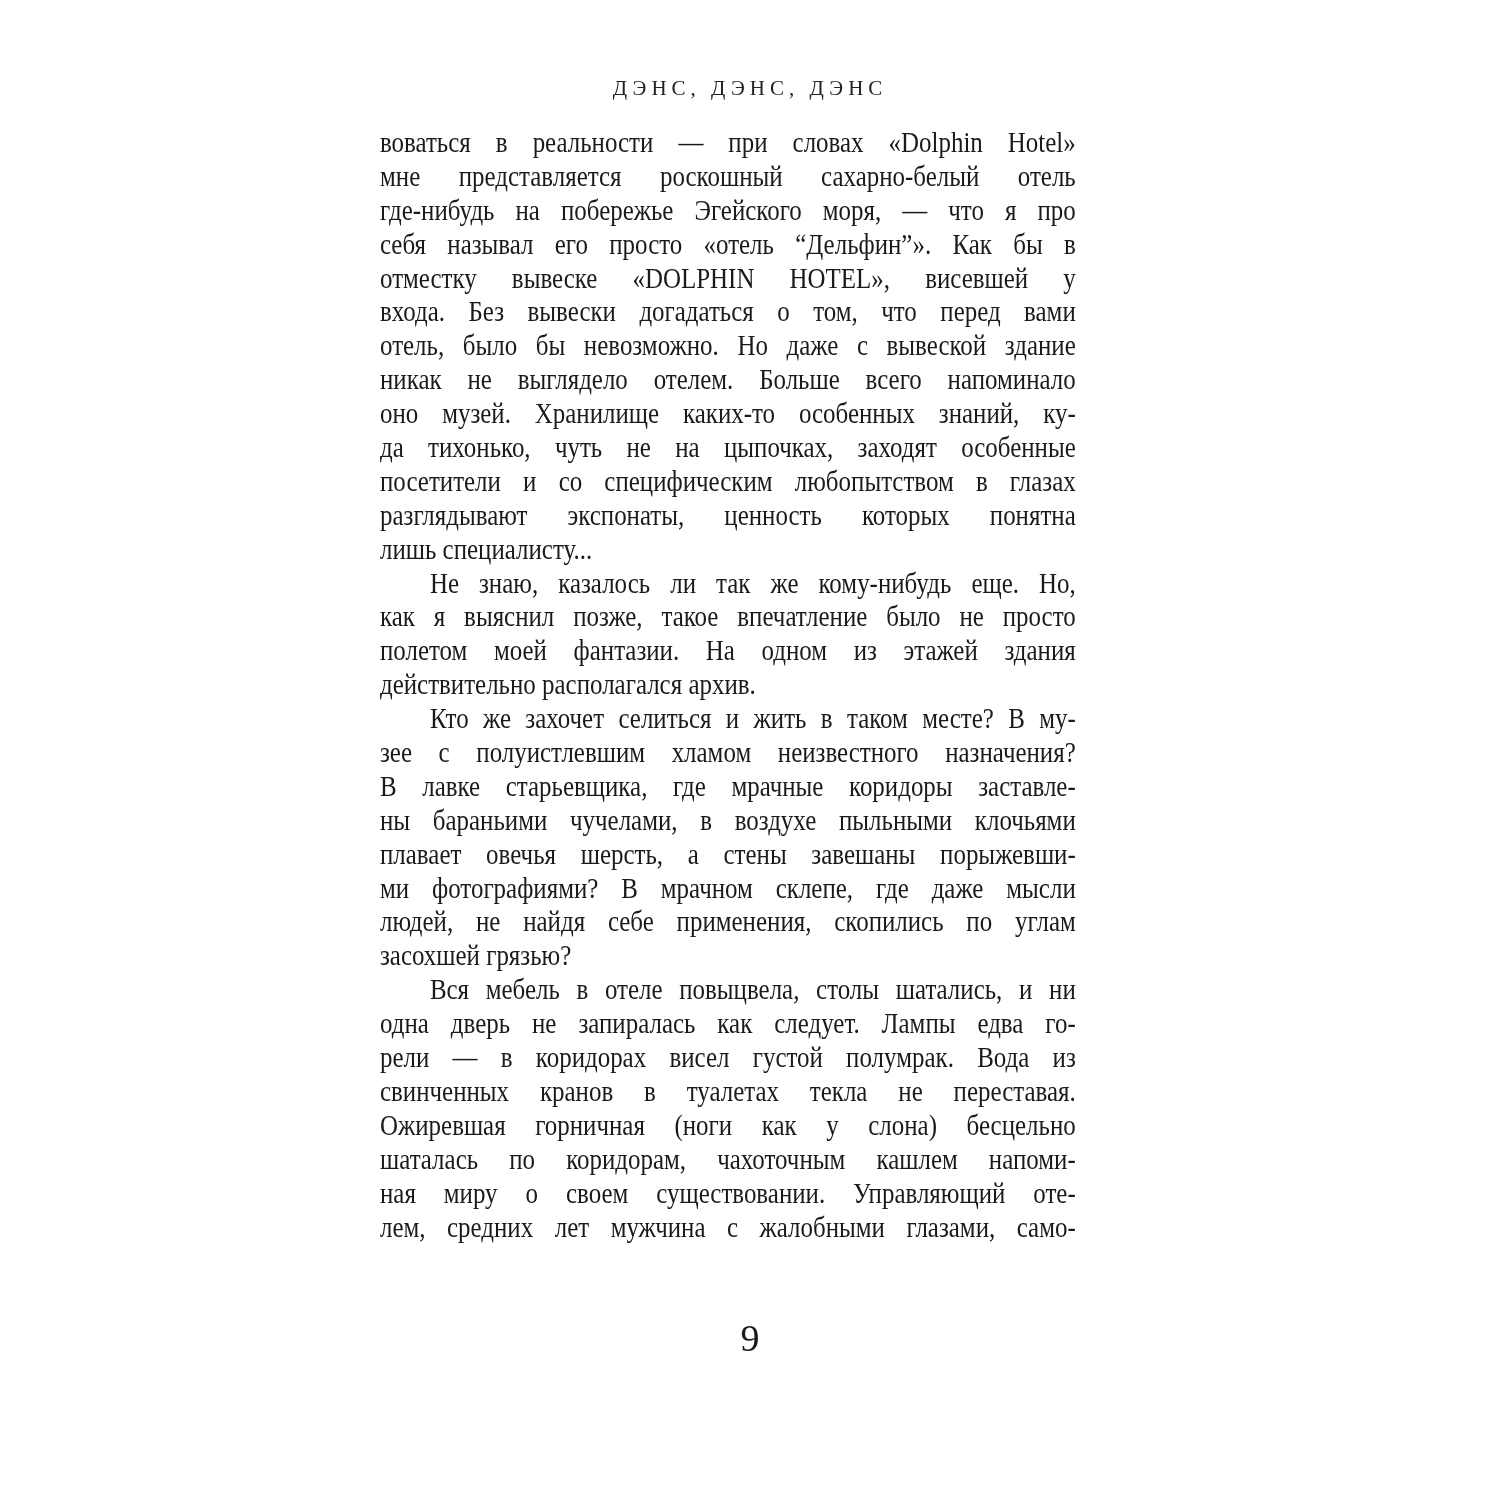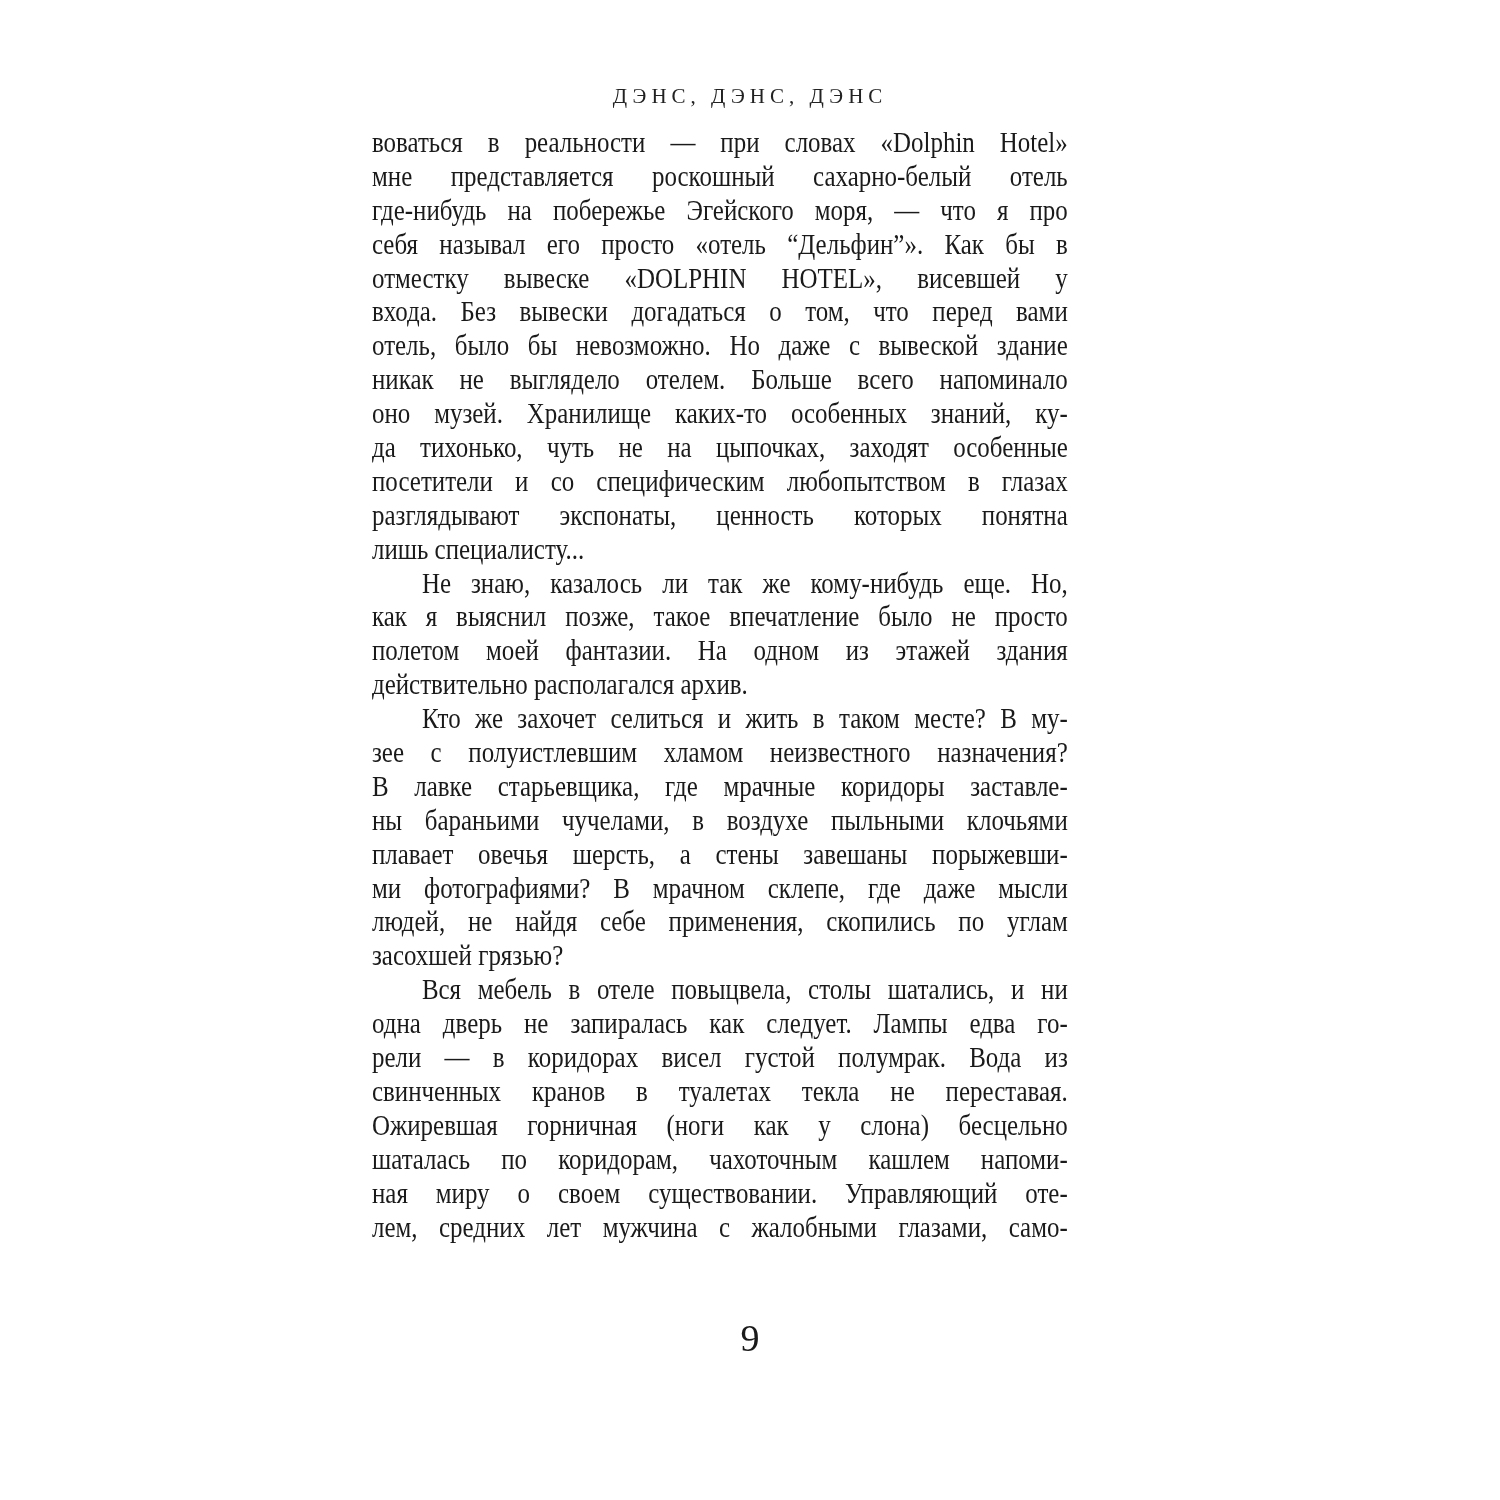--- a/index.html
+++ b/index.html
@@ -10,32 +10,32 @@
     body {
       width: 1500px;
       height: 1500px;
       position: relative;
       overflow: hidden;
       color: #1a1a1a;
       font-family: "Liberation Serif", "DejaVu Serif", serif;
     }
     .running-head {
       position: absolute;
-      top: 84px;
+      top: 76px;
       left: 0;
       width: 1500px;
       text-align: center;
       font-size: 21px;
       letter-spacing: 5px;
       color: #222;
     }
     .text-block {
       position: absolute;
       top: 126px;
-      left: 372px;
+      left: 380px;
       width: 696px;
     }
     .line {
       display: block;
       height: 33.9px;
       line-height: 33.9px;
       font-size: 29px;
       white-space: nowrap;
       text-align: justify;
       text-align-last: justify;

